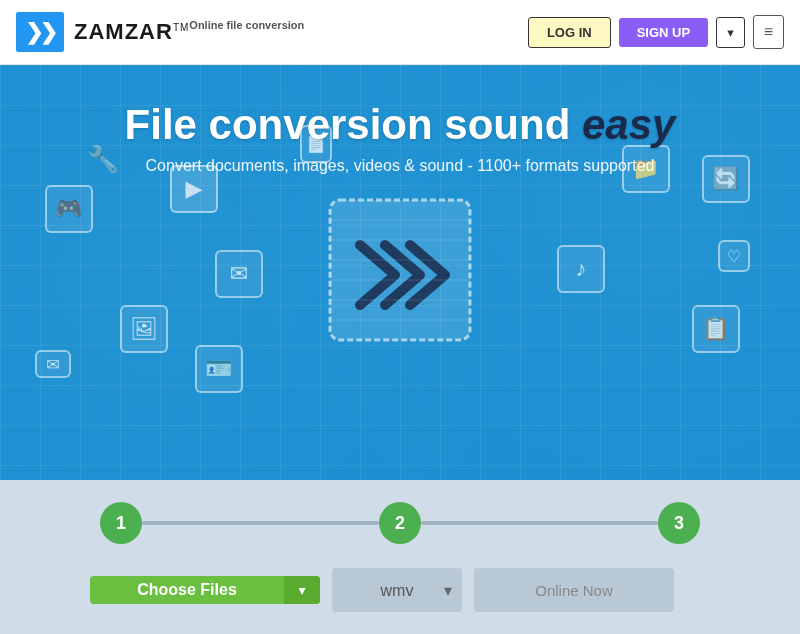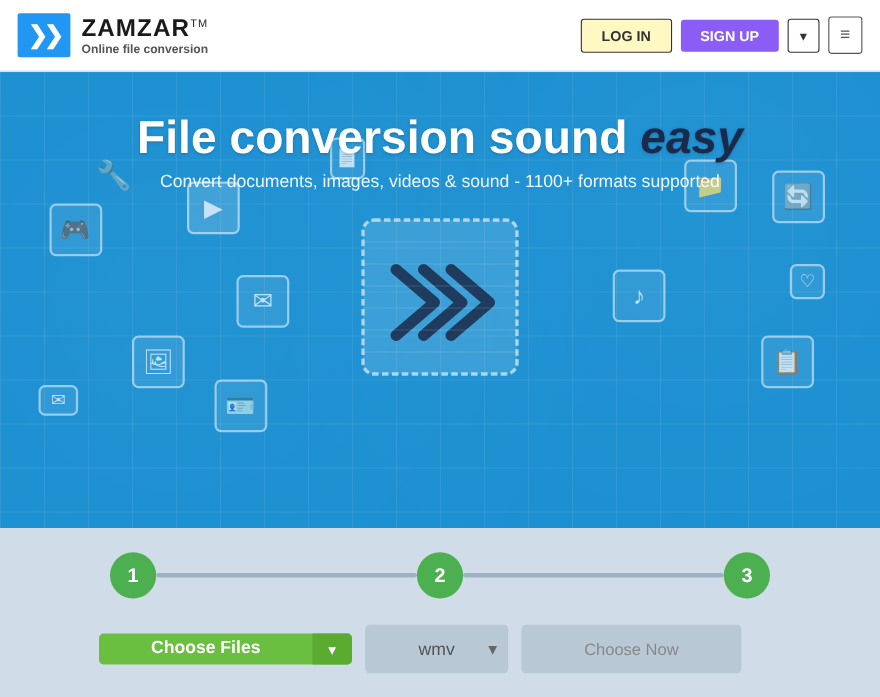--- a/index.html
+++ b/index.html
@@ -32,21 +32,21 @@
       border-radius: 2px;
       overflow: hidden;
     }
     .logo-chevrons {
       color: #fff;
       font-size: 22px;
       font-weight: bold;
       line-height: 1;
       letter-spacing: -4px;
     }
-    .logo-text-area { display: flex; flex-direction: column; align-items: center; }
+    .logo-text-area { display: flex; flex-direction: row; }
     .logo-brand {
       font-size: 22px;
       font-weight: bold;
       color: #1a1a1a;
       letter-spacing: 1px;
     }
     .logo-brand sup {
       font-size: 10px;
       font-weight: normal;
       vertical-align: super;
@@ -391,15 +391,15 @@
       <span class="btn-choose-label">Choose Files</span>
       <span class="btn-choose-arrow">▾</span>
     </button>
 
     <div class="select-wrapper">
       <select class="select-format">
         <option>wmv</option>
       </select>
     </div>
 
-    <button class="btn-convert">Choose Now</button>
+    <button class="btn-convert">Online Now</button>
   </div>
 </div>
 
 </body></html>

